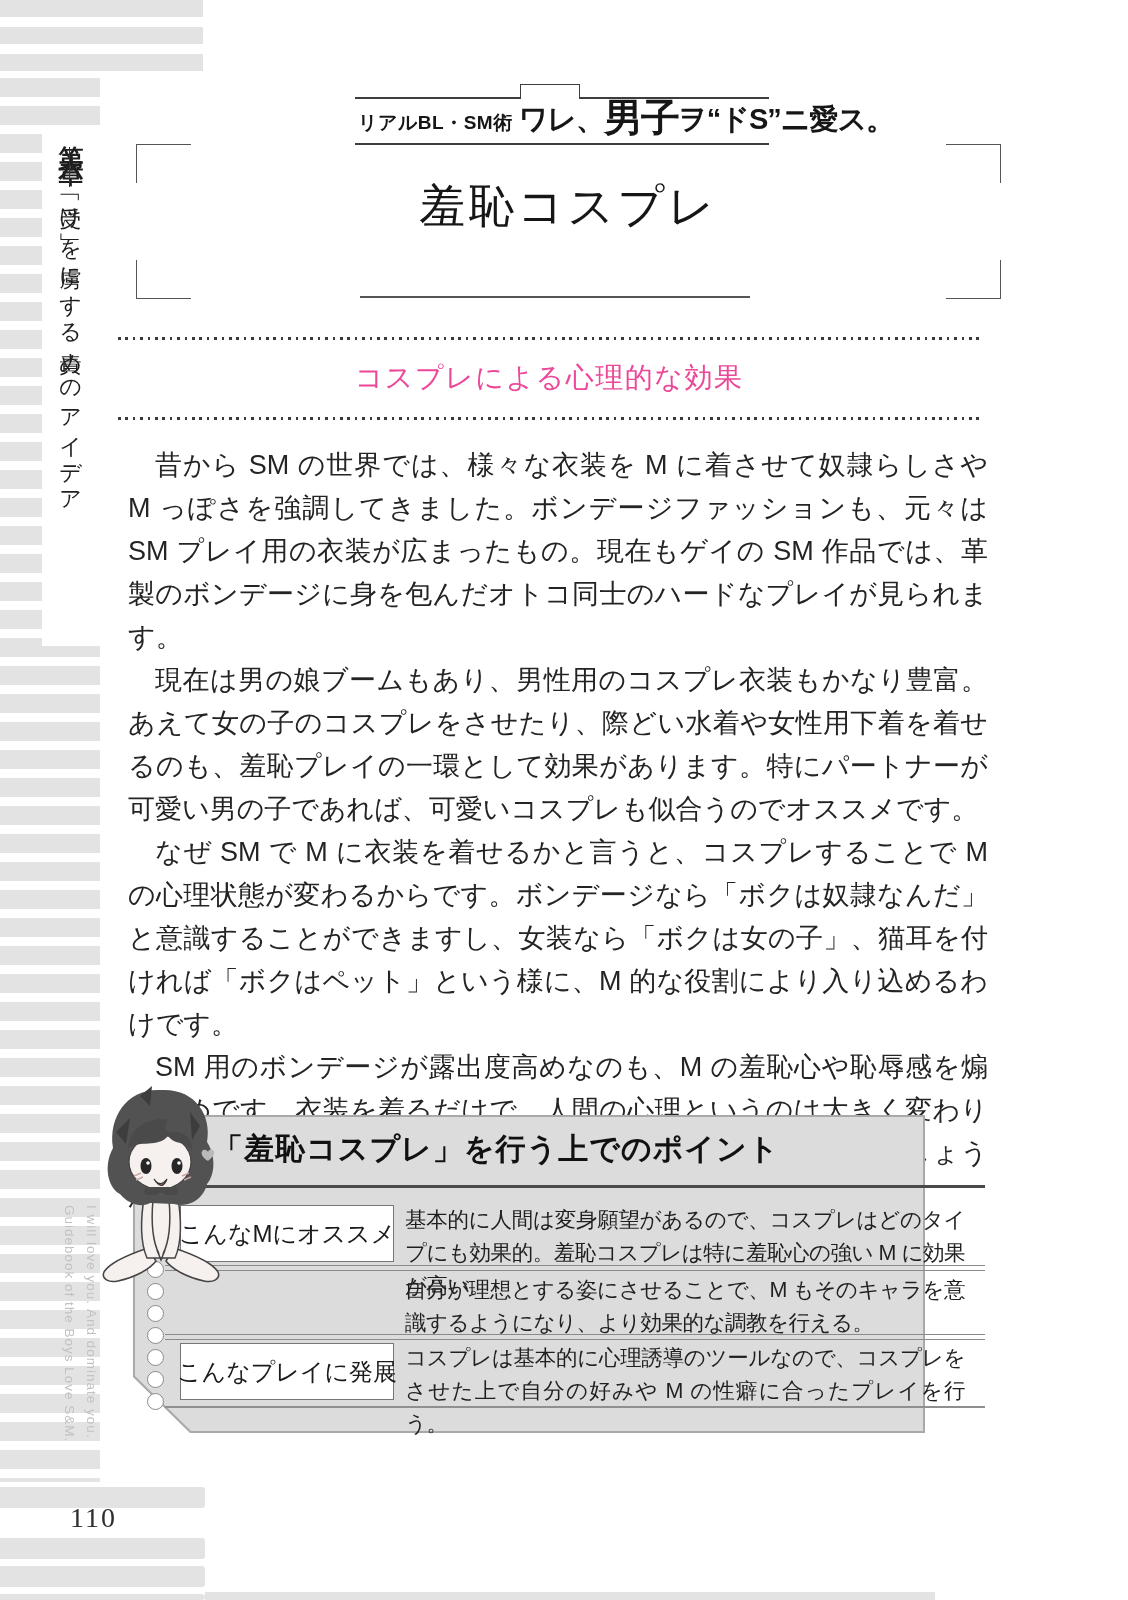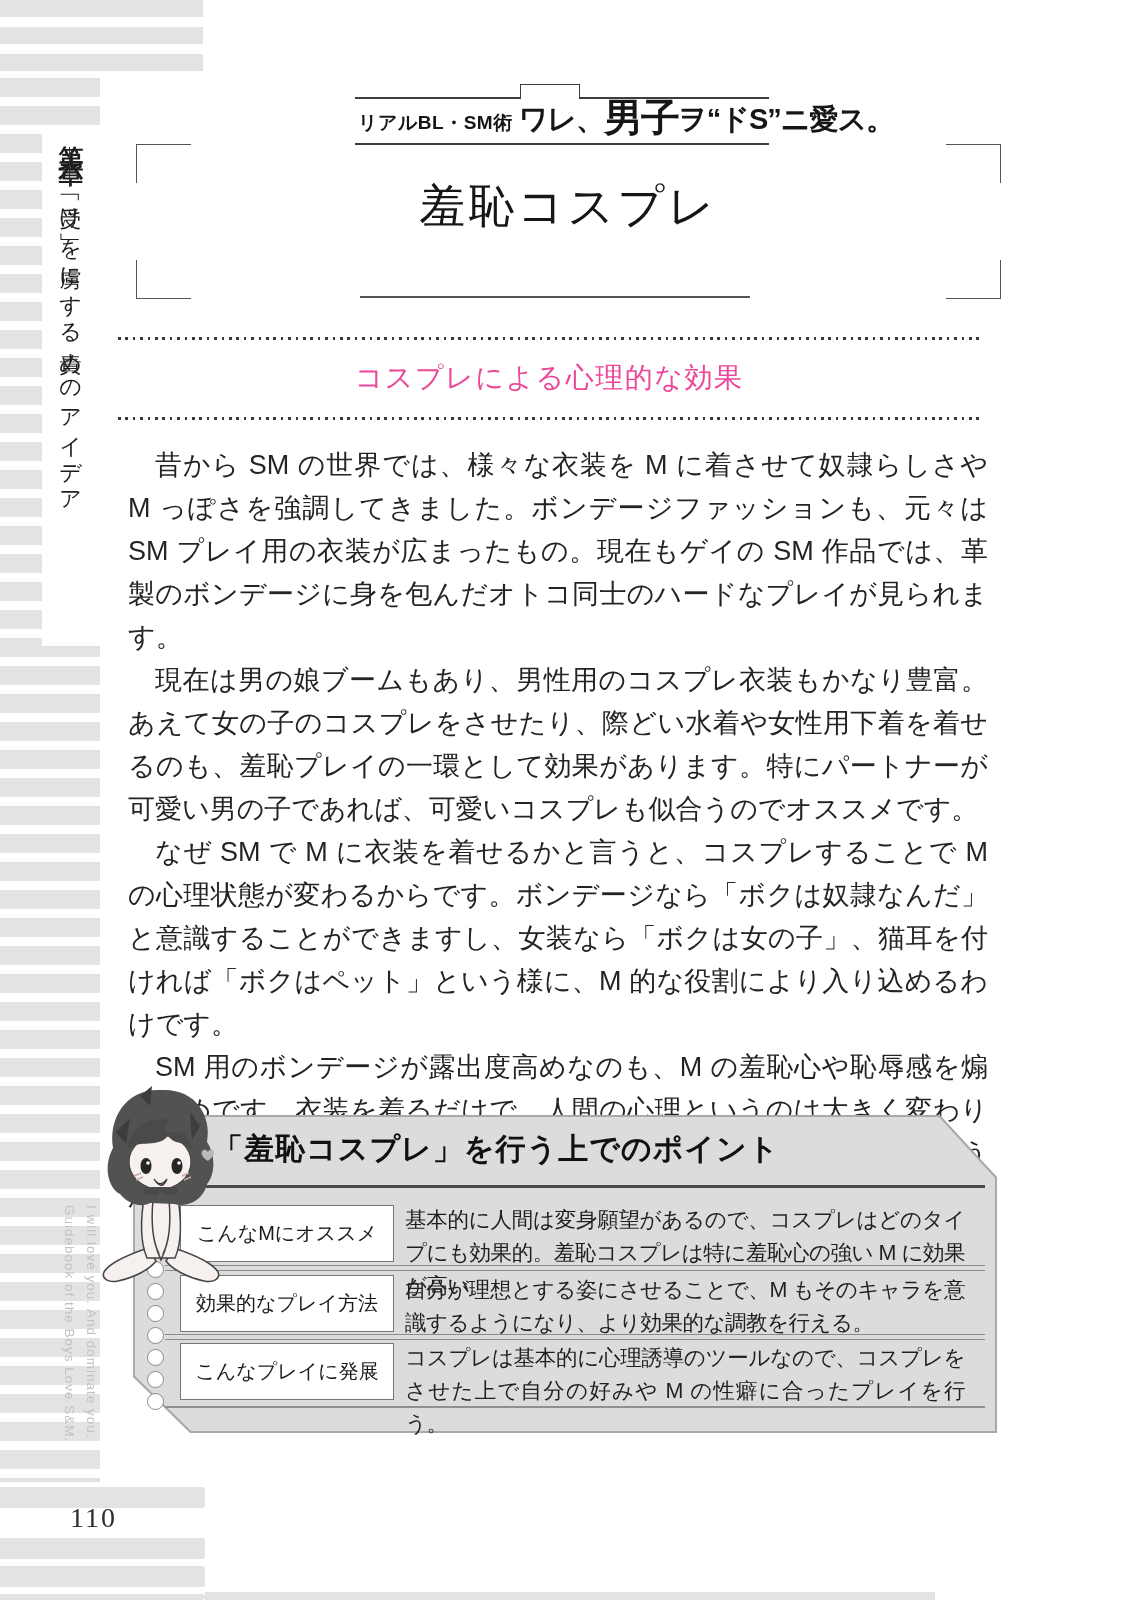--- a/index.html
+++ b/index.html
@@ -46,29 +46,29 @@
   .dotted{height:3px;left:118px;width:862px;
     background:repeating-linear-gradient(to right,#3a3a3a 0 2.6px,transparent 2.6px 7.4px);}
   .section-heading{left:118px;top:356px;width:862px;text-align:center;font-size:28px;color:#ec4899;
     letter-spacing:1.5px;line-height:44px;}
 
   .body-text{left:128px;top:444px;width:860px;font-size:27px;line-height:43px;text-align:justify;
     color:#242424;}
   .body-text p{margin:0;text-indent:1em;}
 
   
-  .pbox{left:133px;top:1115px;width:864px;height:318px;}
+  .pbox{left:133px;top:1115px;width:792px;height:318px;}
   .pbox-edge{position:absolute;inset:0;background:#a9a9a9;
     clip-path:polygon(0 0,807px 0,864px 62px,864px 318px,57px 318px,0 262px);}
   .pbox-fill{position:absolute;inset:2px;background:#dcdcdc;
     clip-path:polygon(0 0,804px 0,860px 61px,860px 314px,56px 314px,0 259px);}
   .pbox-title{position:absolute;left:80px;top:14px;font-size:30px;font-weight:700;color:#111;letter-spacing:1px;}
   .pbox-underline{position:absolute;left:32px;top:70px;width:820px;height:2.5px;background:#4a4a4a;}
   .prow-label{position:absolute;left:47px;width:212px;height:55px;background:#fff;border:1.5px solid #767676;
-    display:flex;align-items:center;justify-content:center;font-size:20px;color:#1b1b1b;letter-spacing:0px;white-space:nowrap;}
+    display:flex;align-items:center;justify-content:center;font-size:24px;color:#1b1b1b;letter-spacing:0px;white-space:nowrap;}
   .prow-text{position:absolute;left:272px;width:560px;font-size:21.5px;line-height:33px;color:#1f1f1f;
     letter-spacing:-0.5px;text-align:justify;}
   .psep{position:absolute;left:32px;width:820px;height:4px;border-top:1px solid #8a8a8a;border-bottom:1px solid #8a8a8a;}
   .pline{position:absolute;left:32px;width:820px;height:1.5px;background:#8f8f8f;}
   .hole{position:absolute;width:15px;height:15px;border-radius:50%;background:#fff;border:1.6px solid #8a8a8a;left:14px;}
 
   .chibi{left:96px;top:1082px;width:130px;height:215px;z-index:5;}
   .veng{left:56px;top:1205px;width:46px;height:290px;writing-mode:vertical-rl;font-size:13.5px;
     line-height:22px;letter-spacing:1px;color:#c2c2c2;}
   .pagenum{left:70px;top:1502px;font-family:"Liberation Serif","DejaVu Serif",serif;font-size:28px;
@@ -126,21 +126,20 @@
   <div class="abs pbox">
     <div class="pbox-edge"></div>
     <div class="pbox-fill"></div>
     <div class="pbox-title">「羞恥コスプレ」を行う上でのポイント</div>
     <div class="pbox-underline"></div>
 
     <div class="prow-label" style="top:90px;">こんなMにオススメ</div>
     <div class="prow-text" style="top:89px;">基本的に人間は変身願望があるので、コスプレはどのタイプにも効果的。羞恥コスプレは特に羞恥心の強い M に効果が高い。</div>
     <div class="psep" style="top:150px;"></div>
 
-    <div class="prow-label" style="top:160px;">効果的なプレイ方法</div>
     <div class="prow-text" style="top:159px;">自分が理想とする姿にさせることで、M もそのキャラを意識するようになり、より効果的な調教を行える。</div>
     <div class="psep" style="top:219px;"></div>
 
     <div class="prow-label" style="top:228px;">こんなプレイに発展</div>
     <div class="prow-text" style="top:227px;">コスプレは基本的に心理誘導のツールなので、コスプレをさせた上で自分の好みや M の性癖に合ったプレイを行う。</div>
     <div class="pline" style="top:291px;"></div>
 
     <div id="holes">
         <div class="hole" style="top: 102px;"></div>
         <div class="hole" style="top: 124px;"></div>

